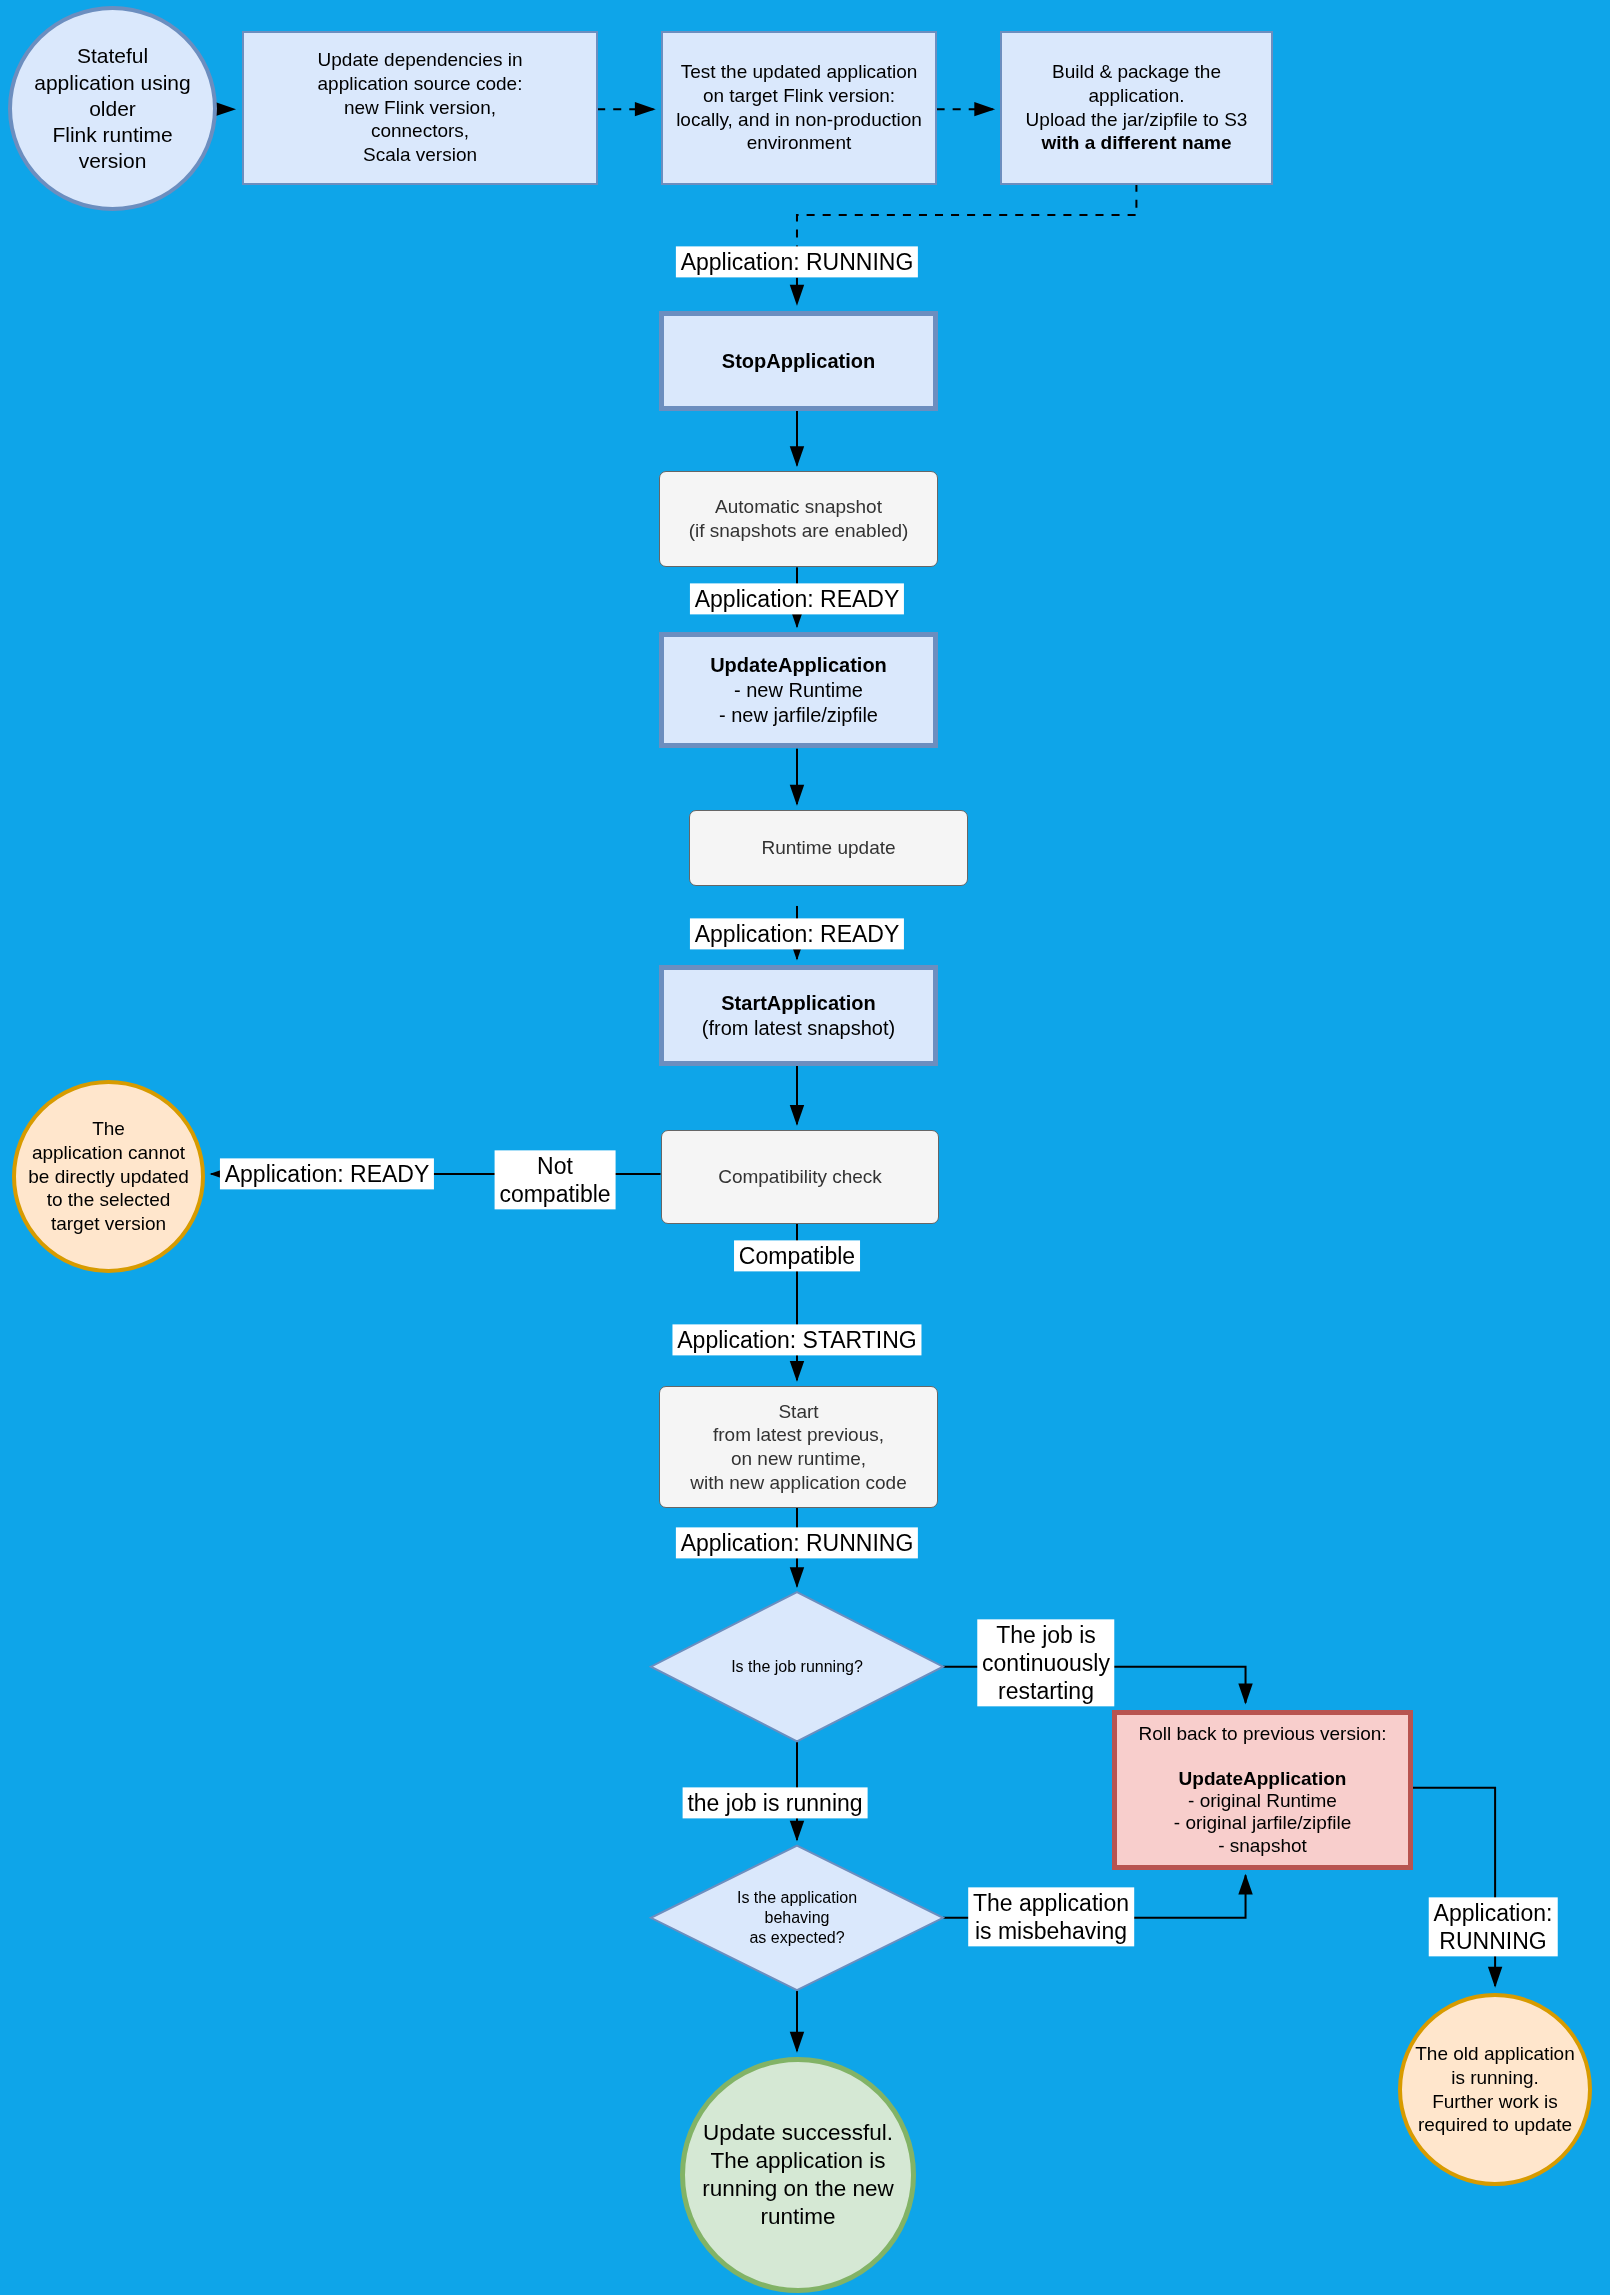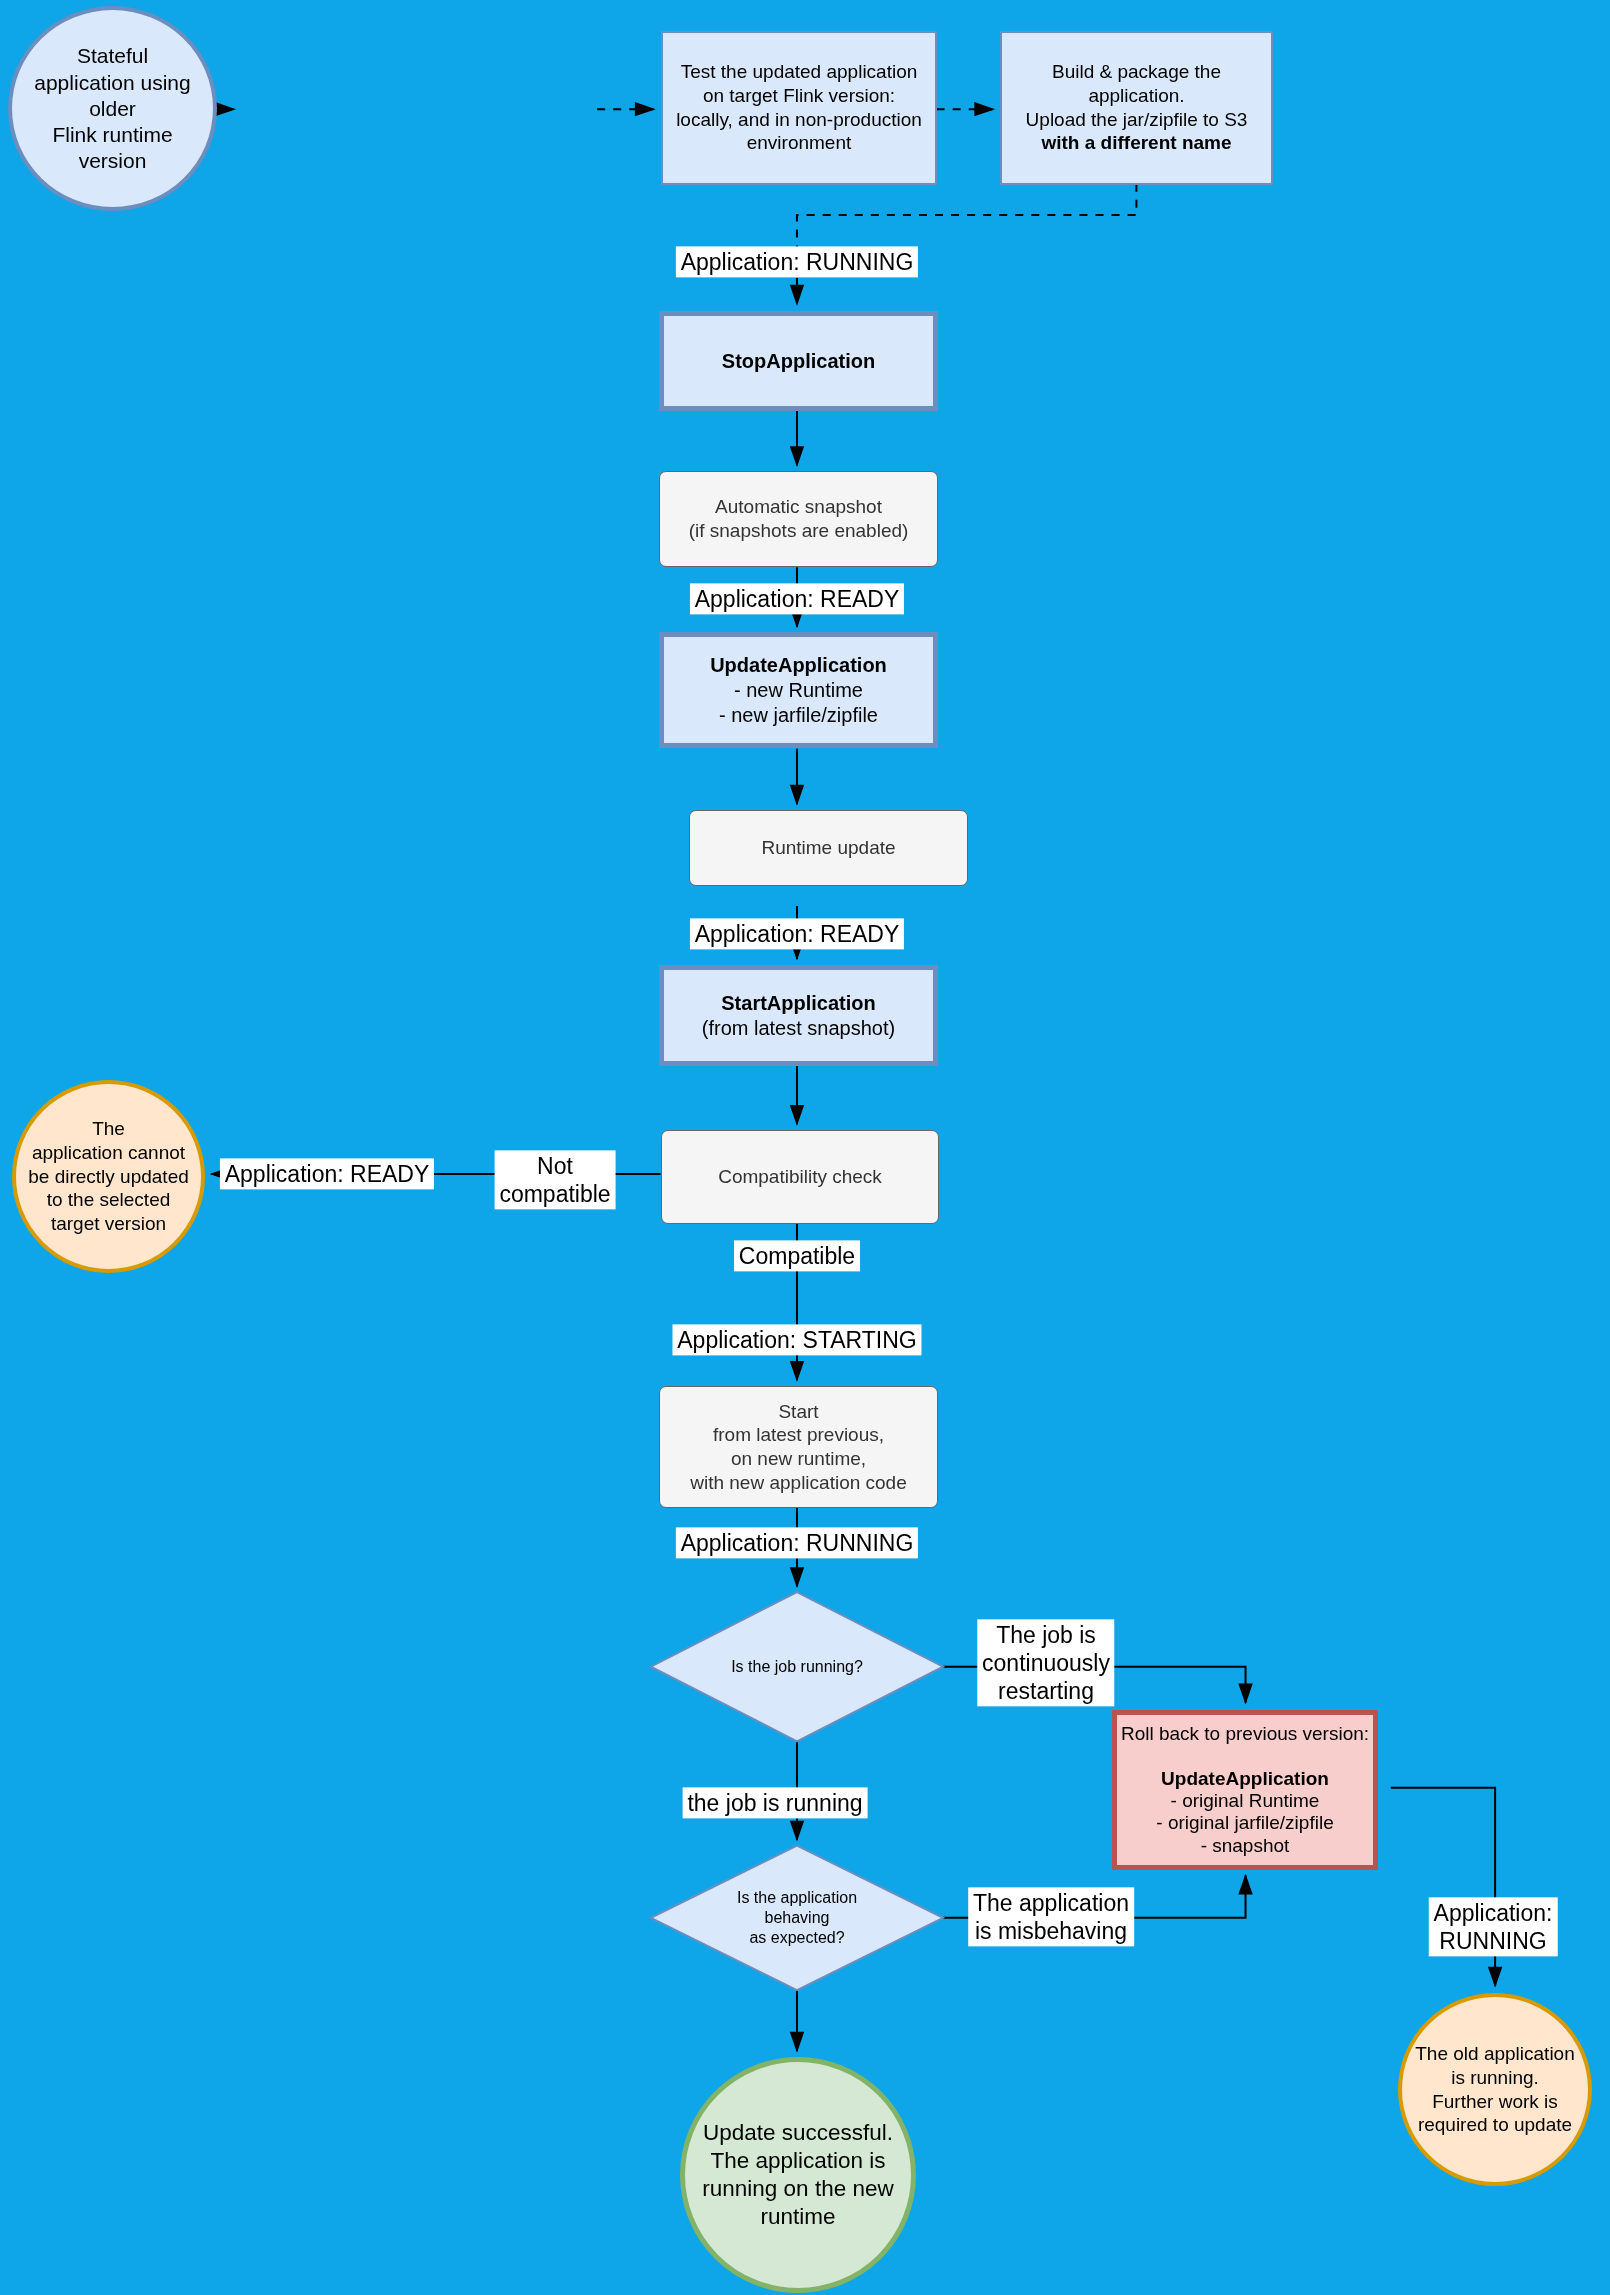--- a/index.html
+++ b/index.html
@@ -75,20 +75,25 @@
     <polygon class="diamond" points="993,1984 1175,2077 993,2170 811,2077"></polygon>
     <polygon class="diamond" points="993,2300 1175,2390 993,2480 811,2390"></polygon>
   </svg>
 
   <div class="node circle circle-blue pre" style="left:8px;top:6.4px;width:209px;height:205px;">Stateful
 application using
 older
 Flink runtime
 version</div>
 
+  <div class="node box-blue pre" style="left:242px;top:30.5px;width:356px;height:154px;">Update dependencies in
+application source code:
+new Flink version,
+connectors,
+Scala version</div>
 
   <div class="node box-blue pre" style="left:661px;top:30.5px;width:276px;height:154px;">Test the updated application
 on target Flink version:
 locally, and in non-production
 environment</div>
 
   <div class="node box-blue" style="left:1000px;top:30.5px;width:273px;height:154px;">
     <div class="pre">Build &amp; package the
 application.
 Upload the jar/zipfile to S3</div>
@@ -120,21 +125,21 @@
   <div class="node box-gray pre" style="left:659px;top:1386px;width:279px;height:122px;">Start
 from latest previous,
 on new runtime,
 with new application code</div>
 
   <div class="diamond-label" style="left:797px;top:1667px;">Is the job running?</div>
   <div class="diamond-label pre" style="left:797px;top:1918px;">Is the application
 behaving
 as expected?</div>
 
-  <div class="node box-red" style="left:1112px;top:1710px;width:266px;height:160px;">
+  <div class="node box-red" style="left:1112px;top:1710px;width:301px;height:160px;">
     <div>Roll back to previous version:</div>
     <div class="command">UpdateApplication</div>
     <div class="pre">- original Runtime
 - original jarfile/zipfile
 - snapshot</div>
   </div>
 
   <div class="node circle circle-orange pre" style="left:12px;top:1080px;width:193px;height:193px;">The
 application cannot
 be directly updated

